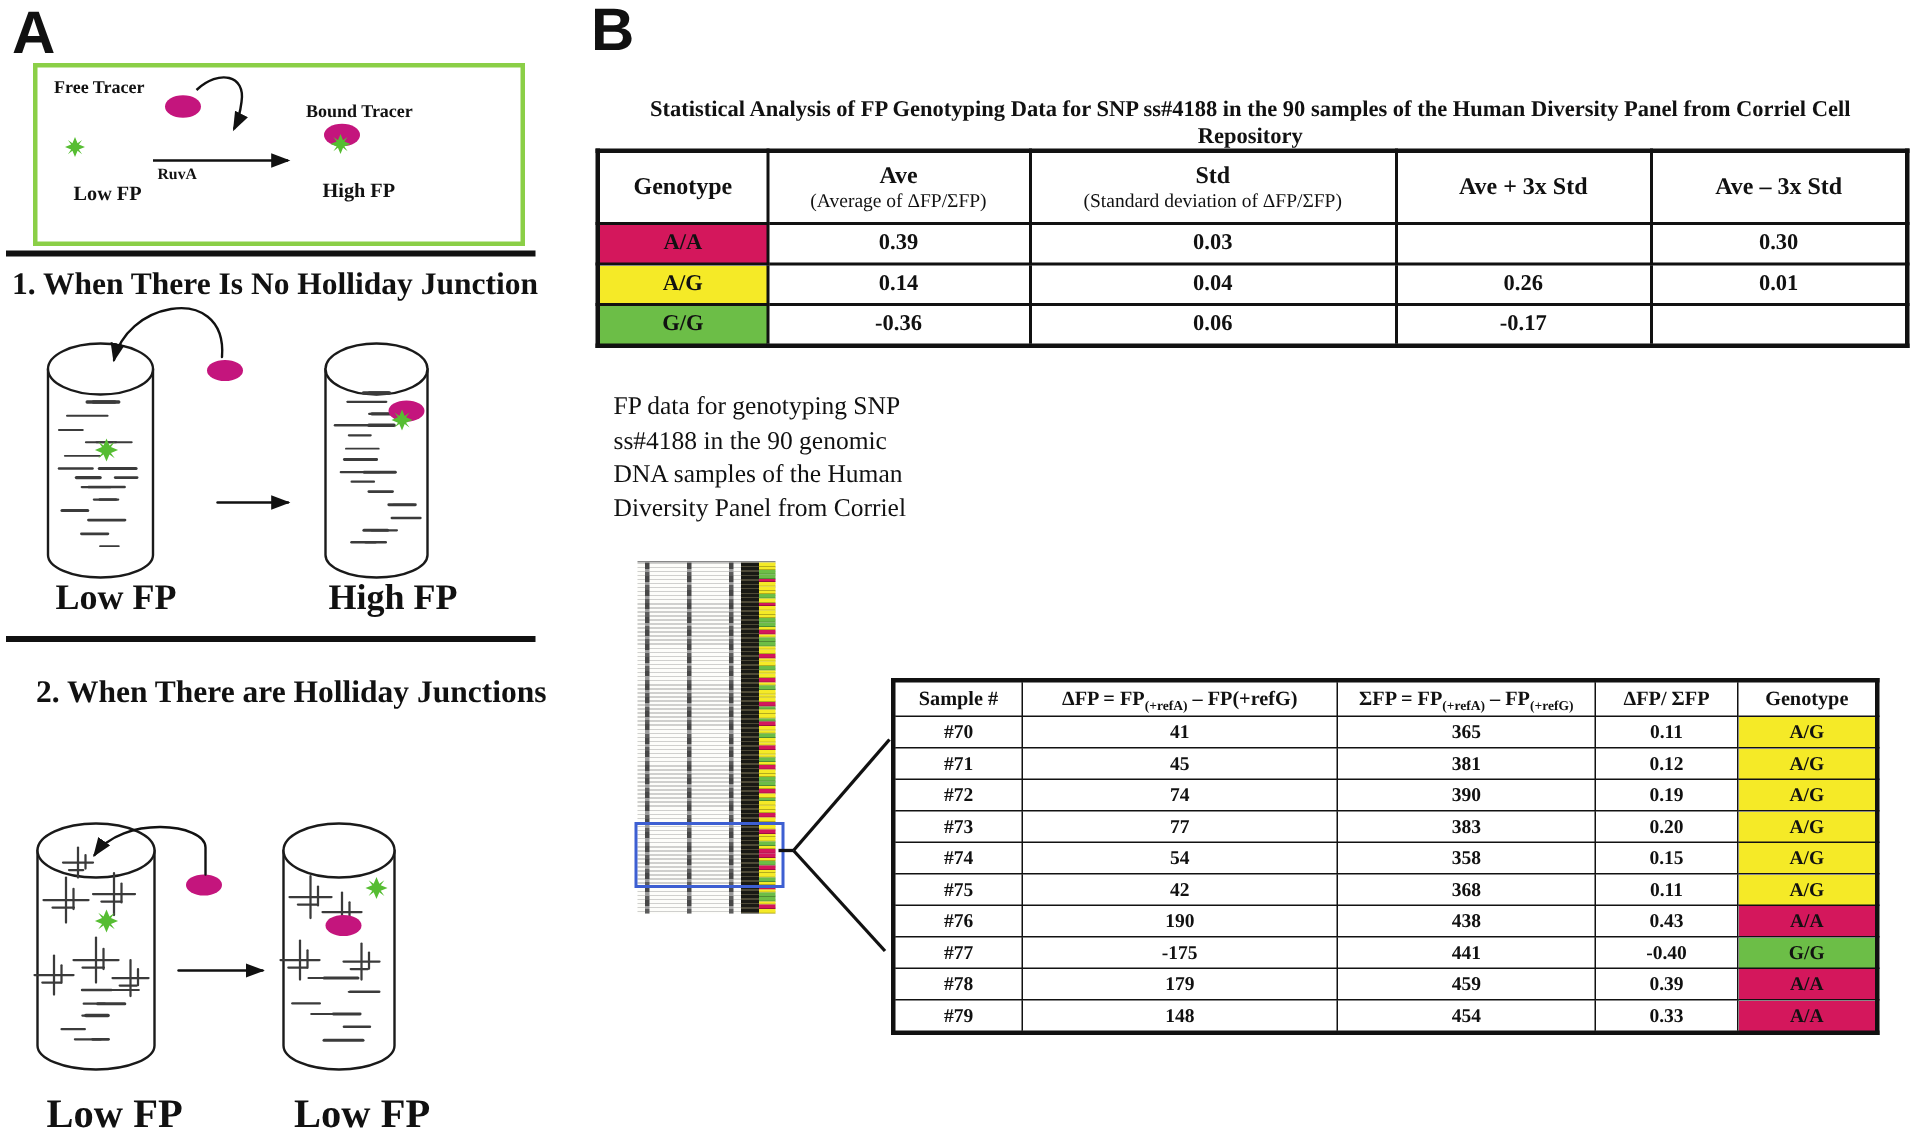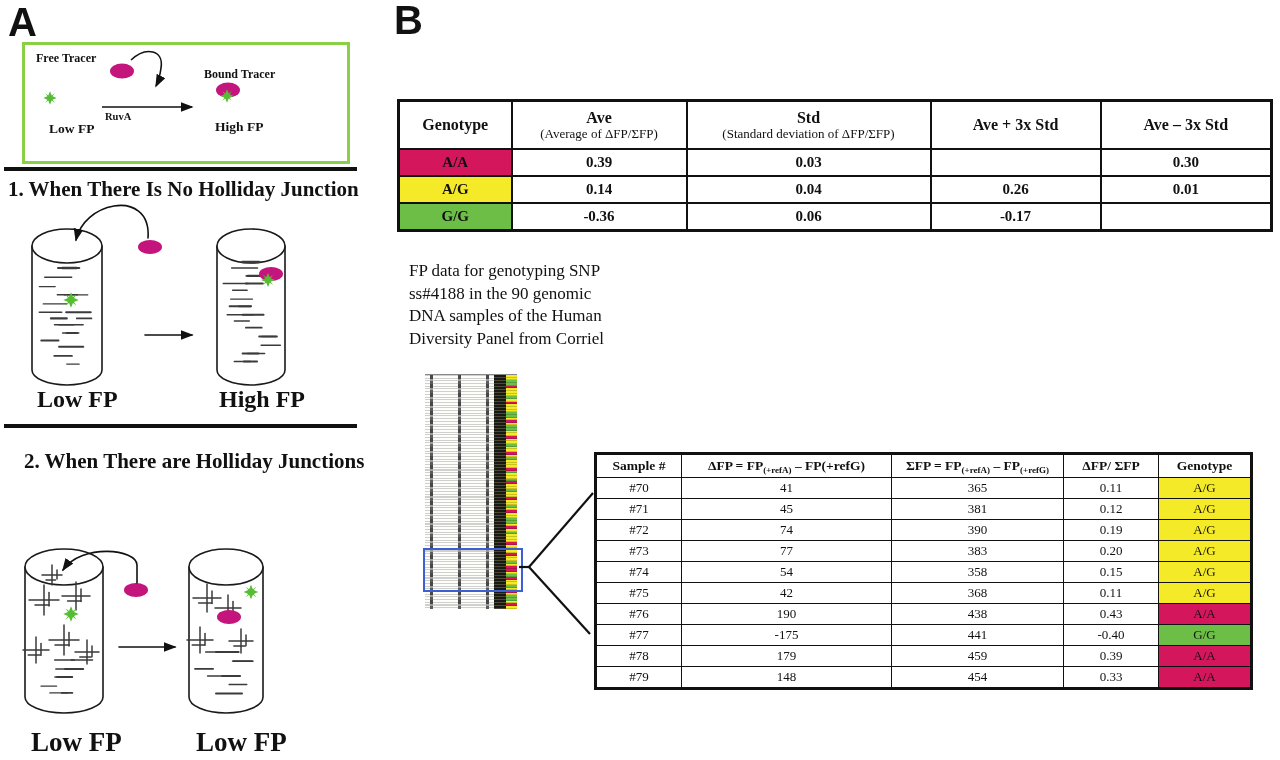--- a/index.html
+++ b/index.html
@@ -23,21 +23,21 @@
   .stats-table{left:397px;top:99px;width:873px;border:3px solid #111;}
   .stats-table th,.stats-table td{border:2px solid #111;text-align:center;vertical-align:middle;padding:0 2px;overflow:hidden;}
   .stats-table thead th{height:46px;}
   .stats-table tbody td{height:25px;font-weight:bold;font-size:15px;}
   .h-main{font-weight:bold;font-size:16px;line-height:1.15;}
   .h-sub{font-weight:normal;font-size:13px;line-height:1.1;}
   .caption{left:409px;top:260px;font-size:17px;line-height:1.33;}
   .data-table{left:594px;top:452px;width:656px;border:3px solid #111;}
   .data-table th,.data-table td{border:1.5px solid #111;text-align:center;vertical-align:middle;padding:0 1px;overflow:hidden;}
   .data-table thead th{height:22px;font-weight:bold;font-size:13.5px;}
-  .data-table tbody td{height:20px;font-weight:normal;font-size:13px;}
+  .data-table tbody td{height:20px;font-weight:bold;font-size:13px;}
   .sub{font-size:9px;vertical-align:-3px;letter-spacing:0;}
   .gt-red{background:#d4175c;}
   .gt-yellow{background:#f5ea27;}
   .gt-green{background:#6cbe47;}
   
   .gel{left:425px;top:374px;width:92px;height:234px;background:
        repeating-linear-gradient(to bottom, rgba(90,90,90,.28) 0 1px, rgba(0,0,0,0) 1px 2.7px), #fdfdfa;
        border-top:1px solid #888;}
   .gel-lane{position:absolute;top:0;width:2.5px;height:234px;
        background:repeating-linear-gradient(to bottom,#474747 0 4px,#9a9a9a 4px 6px,#5c5c5c 6px 9px);}
@@ -68,20 +68,24 @@
   <div class="abs cyl-label" style="left:219px;top:386px;">High FP</div>
 
   <div class="abs divider" style="left:4px;top:424px;width:353px;"></div>
   <div class="abs section-heading" style="left:24px;top:449px;">2. When There are Holliday Junctions</div>
 
   <div class="abs cyl-label-lg" style="left:31px;top:727px;">Low FP</div>
   <div class="abs cyl-label-lg" style="left:196px;top:727px;">Low FP</div>
 
   <div class="abs panel-label" style="left:394px;top:0px;">B</div>
 
+  <div class="abs b-title">
+    <span>Statistical Analysis of FP Genotyping Data for SNP ss#4188 in the 90 samples of the Human Diversity Panel from Corriel Cell</span><br>
+    <span>Repository</span>
+  </div>
 
   <table class="abs stats-table">
     <colgroup>
         <col style="width:113px">
         <col style="width:175px">
         <col style="width:244px">
         <col style="width:170px">
         <col style="width:171px">
       </colgroup>
     <thead>

